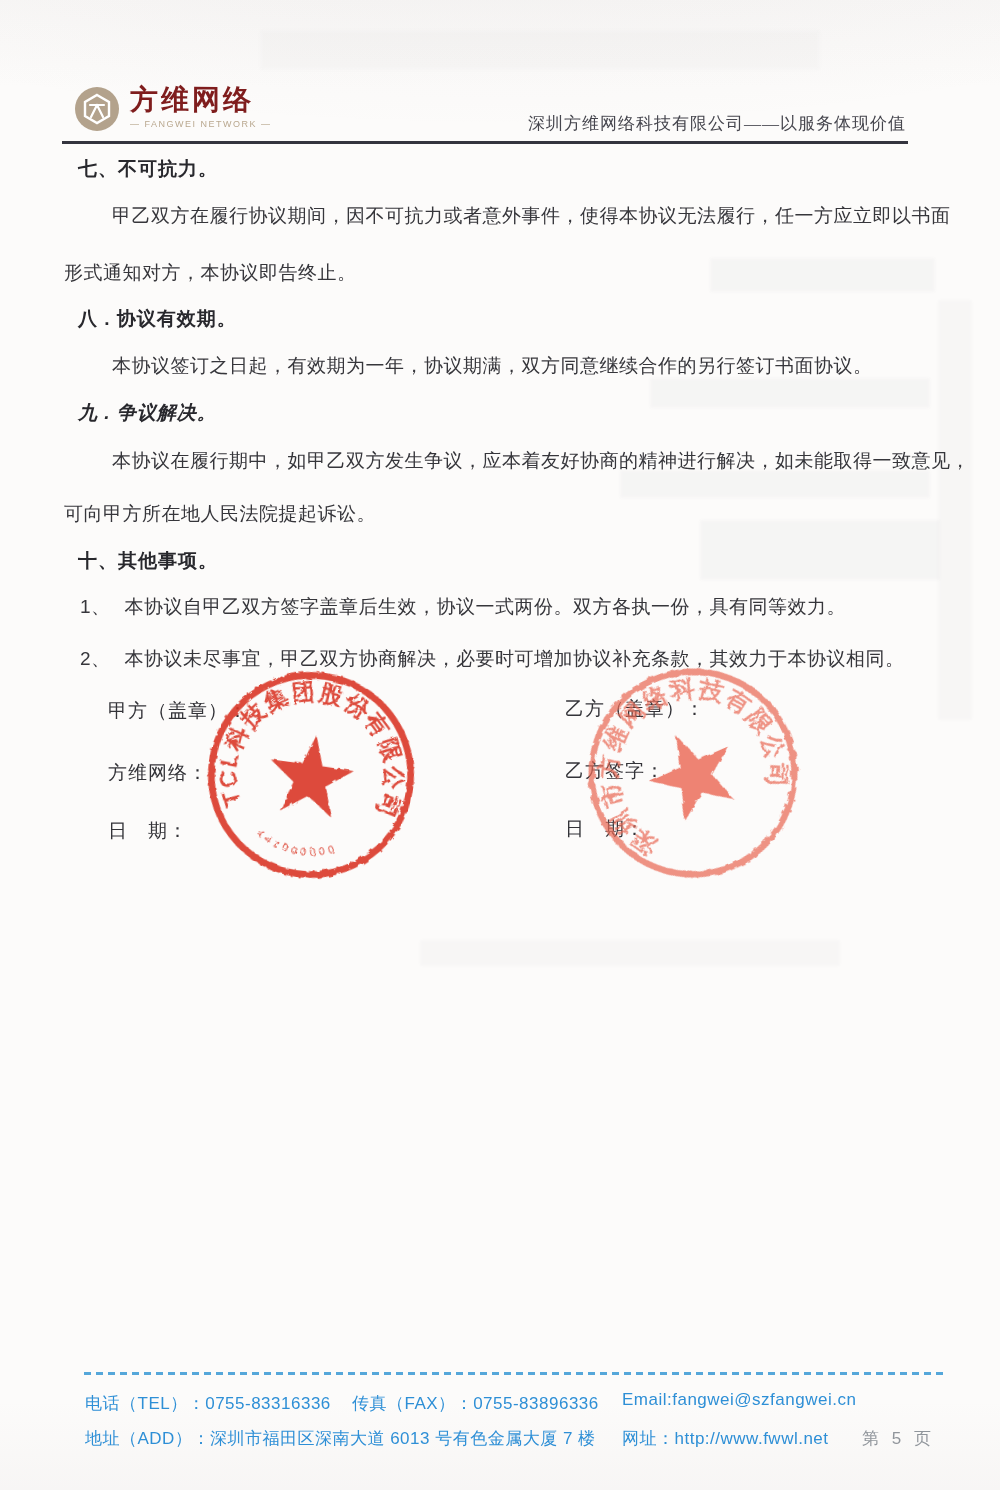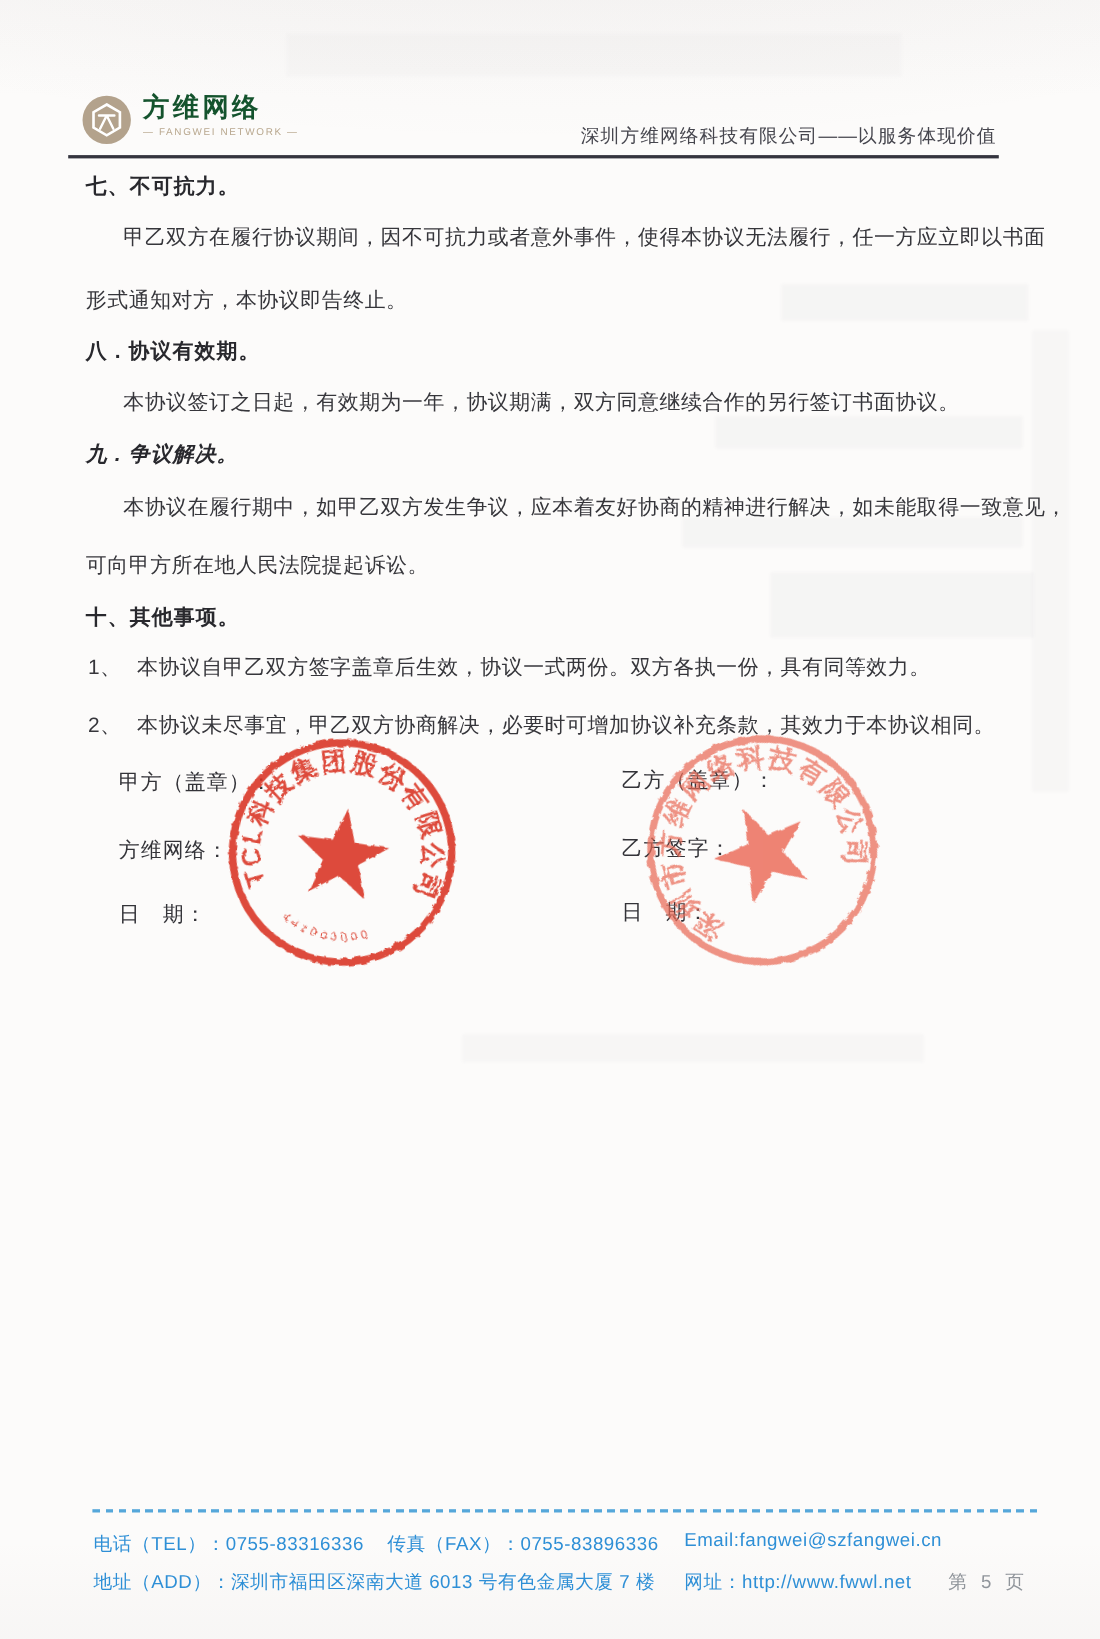--- a/index.html
+++ b/index.html
@@ -16,32 +16,32 @@
   .page::before{
     content:"";position:absolute;inset:0;pointer-events:none;
     background:
       radial-gradient(1200px 300px at 50% -80px, rgba(120,110,115,0.05), transparent 70%),
       linear-gradient(180deg, rgba(160,150,150,0.04), transparent 6%, transparent 94%, rgba(160,150,150,0.05));
   }
   .ghost{position:absolute;background:#70707a;opacity:0.040;filter:blur(1.6px);border-radius:2px;}
 
   
   .brand{position:absolute;left:74px;top:86px;display:flex;align-items:flex-start;gap:10px;}
-  .brand-text .cn{font-size:24px;font-weight:bold;color:#14532d;letter-spacing:3px;line-height:1;}
+  .brand-text .cn{font-size:28px;font-weight:bold;color:#7f1d1d;letter-spacing:3px;line-height:1;}
   .brand-text .en{font-size:9px;color:#b9a88f;letter-spacing:1.5px;margin-top:5px;}
   .header-tagline{
     position:absolute;right:94px;top:112px;
-    font-family:Liberation Sans, sans-serif;
+    font-family:Liberation Serif, serif;
     font-size:17px;color:#46464e;letter-spacing:1px;
   }
   .header-rule{position:absolute;left:62px;top:141px;width:846px;height:3px;background:#34343e;}
 
   
   .h{position:absolute;left:78px;font-size:19px;font-weight:bold;color:#28282d;letter-spacing:1px;margin:0;}
-  .line{position:absolute;left:78px;font-size:19px;color:#36363b;letter-spacing:0.5px;margin:0;white-space:nowrap;}
+  .line{position:absolute;left:64px;font-size:19px;color:#36363b;letter-spacing:0.5px;margin:0;white-space:nowrap;}
   .indent{left:112px;}
   .item .num{margin-right:14px;}
 
   
   .sig-label{position:absolute;font-size:19px;color:#333338;letter-spacing:1px;white-space:nowrap;}
   .seal{position:absolute;}
 
   
   .footer-dash{
     position:absolute;left:84px;top:1372px;width:862px;height:2.5px;

